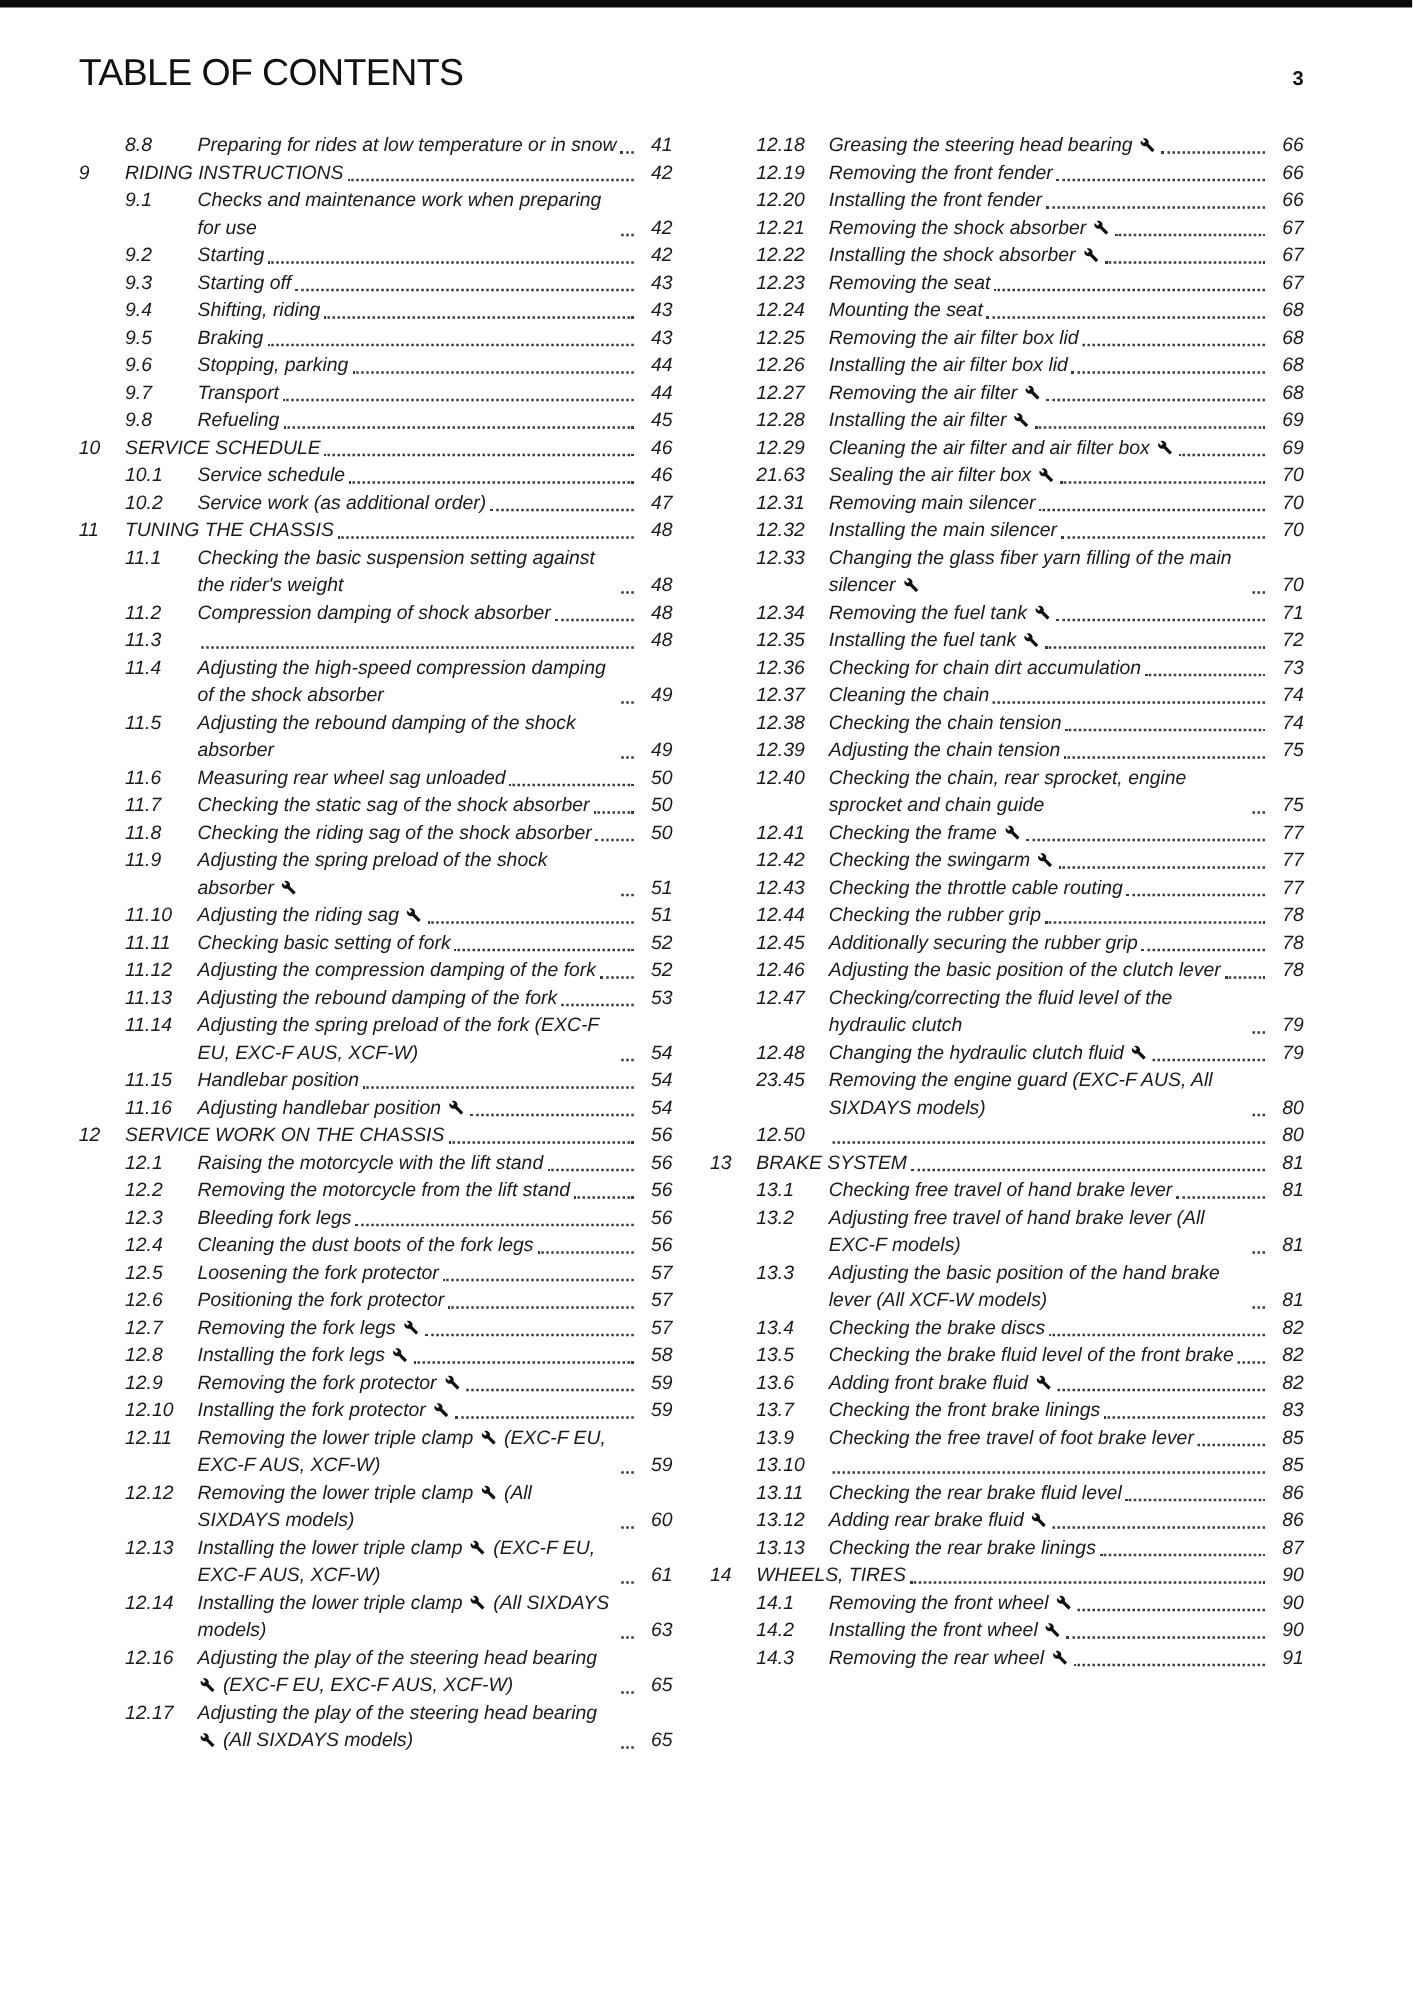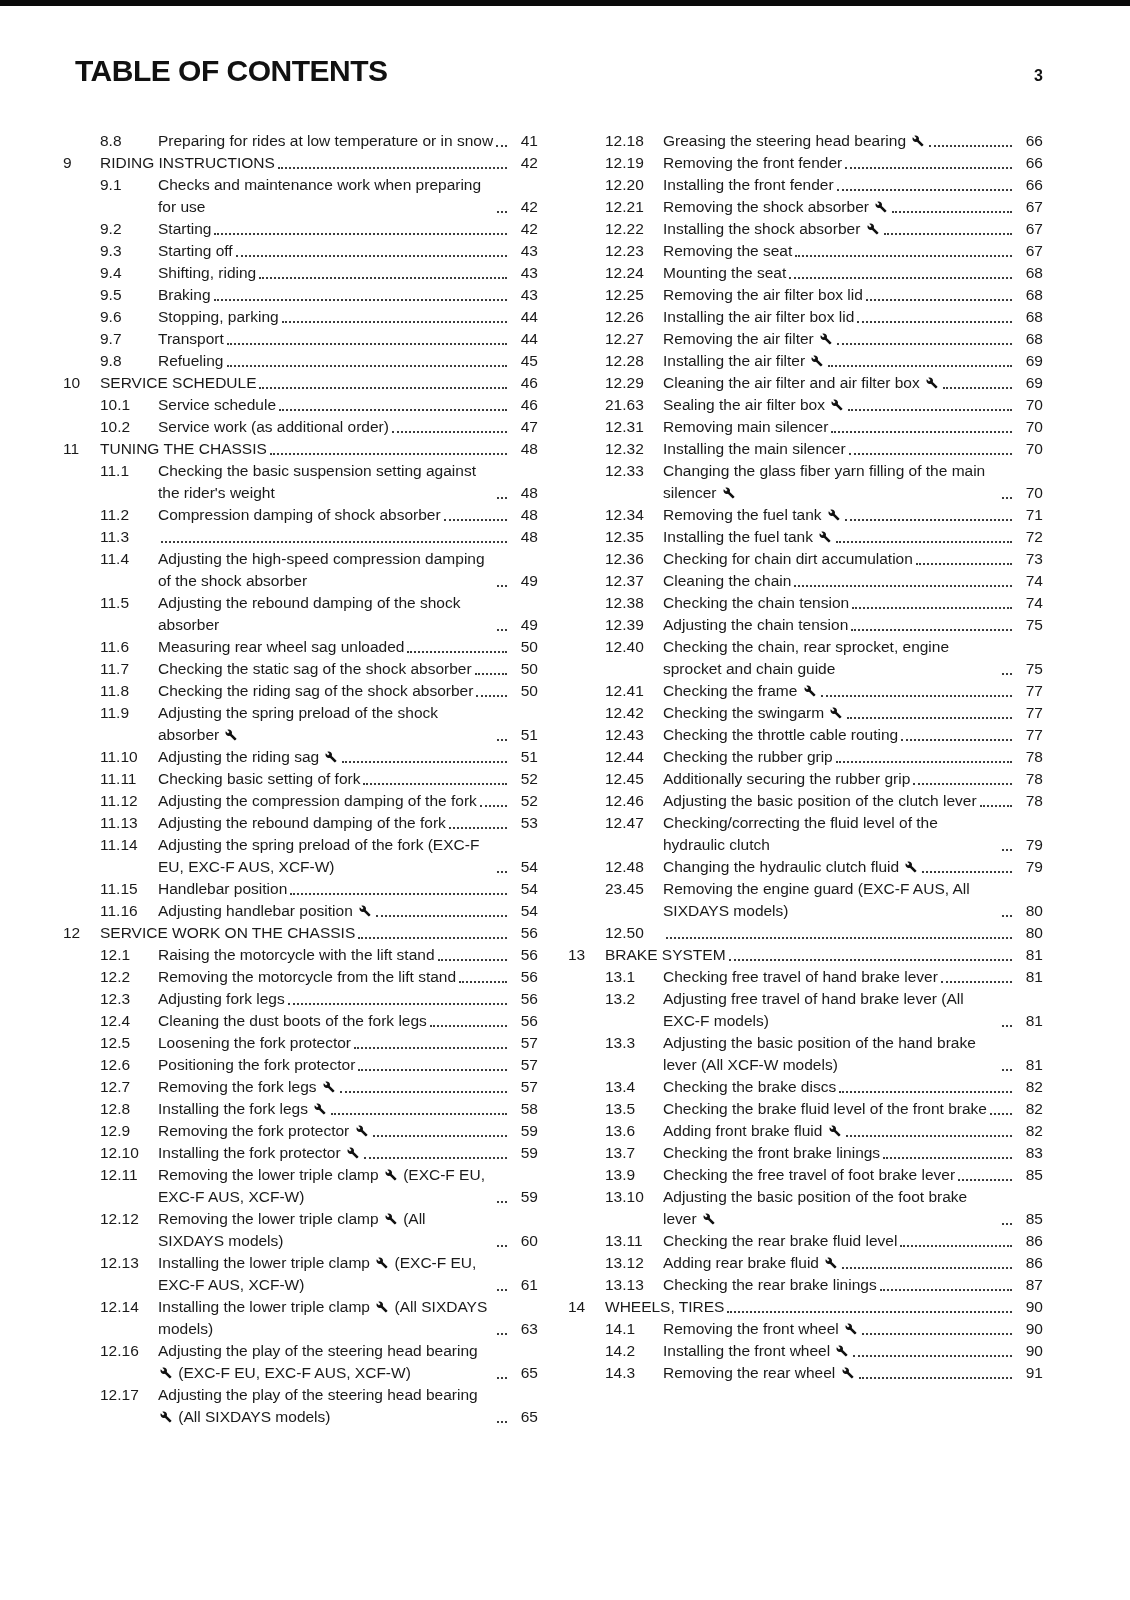--- a/index.html
+++ b/index.html
@@ -21,35 +21,36 @@
     background: #0a0a0a;
     width: 100%;
   }
   .header {
     display: flex;
     justify-content: space-between;
     align-items: baseline;
     margin: 36px 87px 30px 63px;
   }
   .doc-title {
-    margin: 12px;
+    margin: 0;
     font-size: 30px;
-    font-weight: bold;
+    font-weight: normal;
     letter-spacing: -0.5px;
     color: #111;
   }
   .page-number {
     font-size: 16px;
     font-weight: bold;
     color: #111;
   }
   .columns {
     display: flex;
     gap: 30px;
     margin: 0 87px 0 63px;
+    font-style: italic;
   }
   .col {
     flex: 1 1 0;
     min-width: 0;
   }
   .row {
     display: flex;
     align-items: flex-start;
     font-size: 15.5px;
     line-height: 22px;
@@ -299,21 +300,21 @@
           <span class="pg">56</span>
         </div>
         <div class="row level2">
           <span class="cnum">12.2</span>
           <span class="title">Removing the motorcycle from the lift stand</span>
           <span class="dots"></span>
           <span class="pg">56</span>
         </div>
         <div class="row level2">
           <span class="cnum">12.3</span>
-          <span class="title">Adjusting fork legs</span>
+          <span class="title">Bleeding fork legs</span>
           <span class="dots"></span>
           <span class="pg">56</span>
         </div>
         <div class="row level2">
           <span class="cnum">12.4</span>
           <span class="title">Cleaning the dust boots of the fork legs</span>
           <span class="dots"></span>
           <span class="pg">56</span>
         </div>
         <div class="row level2">
@@ -684,23 +685,20 @@
           <span class="pg">83</span>
         </div>
         <div class="row level2">
           <span class="cnum">13.9</span>
           <span class="title">Checking the free travel of foot brake lever</span>
           <span class="dots"></span>
           <span class="pg">85</span>
         </div>
         <div class="row level2">
           <span class="cnum">13.10</span>
-          <span class="title">Adjusting the basic position of the foot brake lever <span class="wrench"><svg viewBox="0 0 24 24" width="12" height="12" fill="#111111" aria-hidden="true">
-                <path d="M22.7 19l-9.1-9.1c.9-2.3.4-5-1.5-6.9-2-2-5-2.4-7.4-1.3L9 6 6 9 1.6 4.7C.4 7.1.9 10.1 2.9 12.1c1.9 1.9 4.6 2.4 6.9 1.5l9.1 9.1c.4.4 1 .4 1.4 0l2.3-2.3c.5-.4.5-1.1.1-1.4z"></path>
-              </svg></span></span>
           <span class="dots"></span>
           <span class="pg">85</span>
         </div>
         <div class="row level2">
           <span class="cnum">13.11</span>
           <span class="title">Checking the rear brake fluid level</span>
           <span class="dots"></span>
           <span class="pg">86</span>
         </div>
         <div class="row level2">

